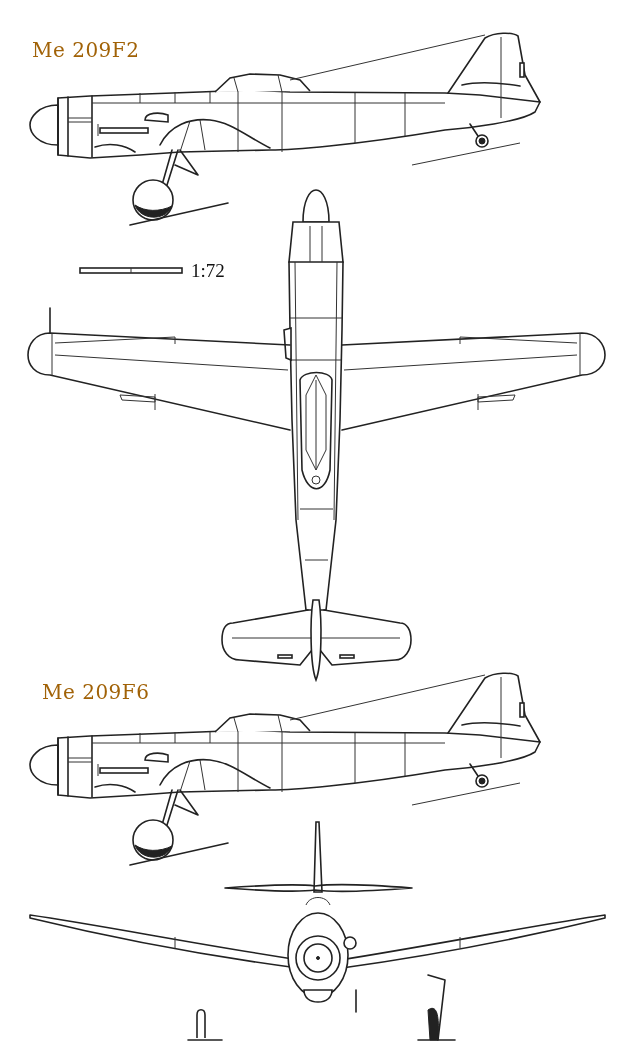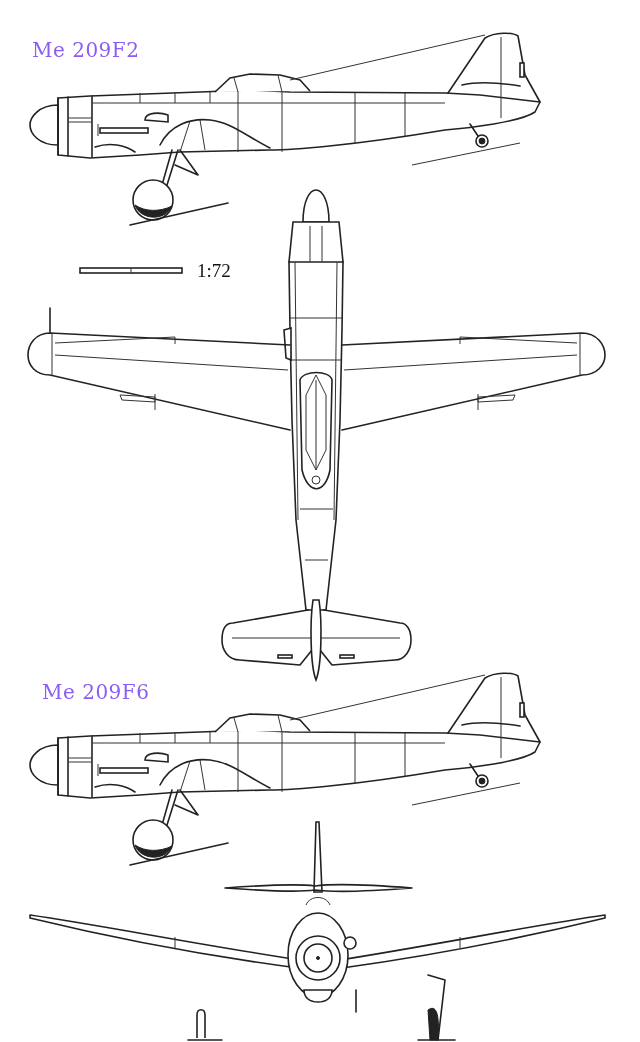--- a/index.html
+++ b/index.html
@@ -1,32 +1,32 @@
 <!DOCTYPE html>
 <html><head>
 <meta charset="utf-8">
 <style>
   html,body{margin:0;padding:0;background:#ffffff;}
   #stage{position:relative;width:640px;height:1042px;background:#fff;overflow:hidden;}
-  .label{position:absolute;font-family:"DejaVu Serif",serif;color:#8b5cf6;font-size:20px;letter-spacing:0.5px;}
+  .label{position:absolute;font-family:"DejaVu Serif",serif;color:#a16207;font-size:20px;letter-spacing:0.5px;}
   .scale-text{position:absolute;font-family:"Liberation Serif",serif;color:#111;font-size:19px;}
   svg{position:absolute;left:0;top:0;}
   .ln{fill:none;stroke:#222;stroke-width:1.6;stroke-linejoin:round;stroke-linecap:round;}
   .thin{fill:none;stroke:#333;stroke-width:1;}
   .fillw{fill:#fff;stroke:#222;stroke-width:1.6;}
   .dark{fill:#222;stroke:#222;stroke-width:1;}
 </style>
 </head>
 <body>
 
 <div id="stage">
 
   <div class="label" style="left:32px;top:38px;">Me 209F2</div>
   <div class="label" style="left:42px;top:680px;">Me 209F6</div>
-  <div class="scale-text" style="left:197px;top:260px;">1:72</div>
+  <div class="scale-text" style="left:191px;top:260px;">1:72</div>
 
   <svg width="640" height="1042" viewBox="0 0 640 1042">
 
     <g>
       <rect x="80" y="268" width="102" height="5" class="fillw"></rect>
       <line x1="131" y1="268" x2="131" y2="273" class="thin"></line>
     </g>
 
     <defs>
       <g id="sideview">

